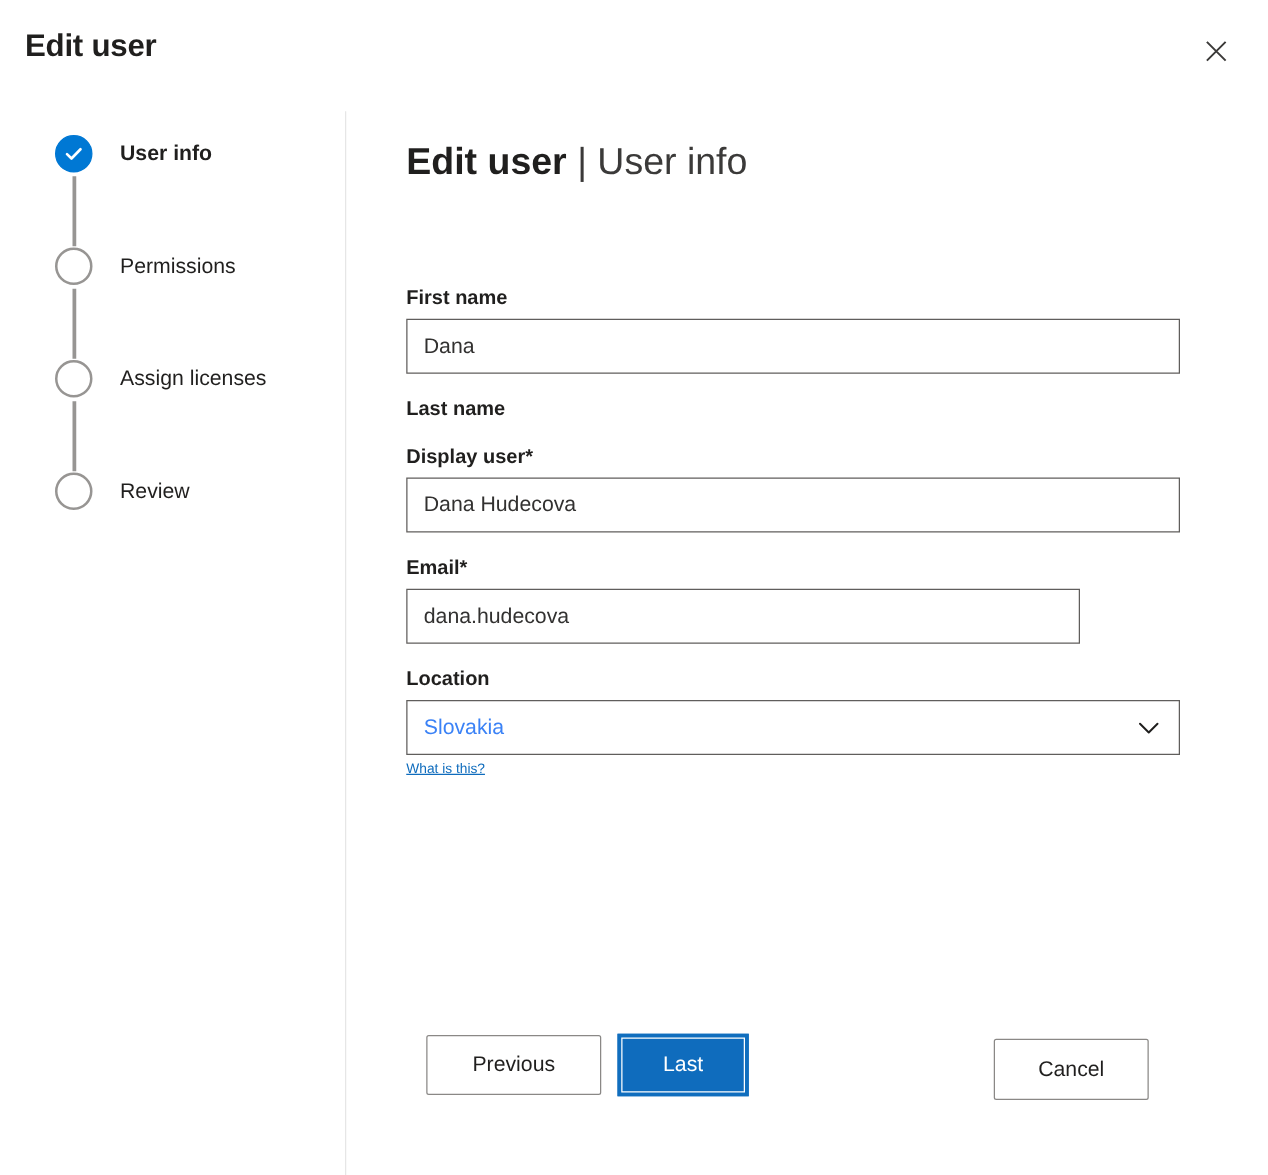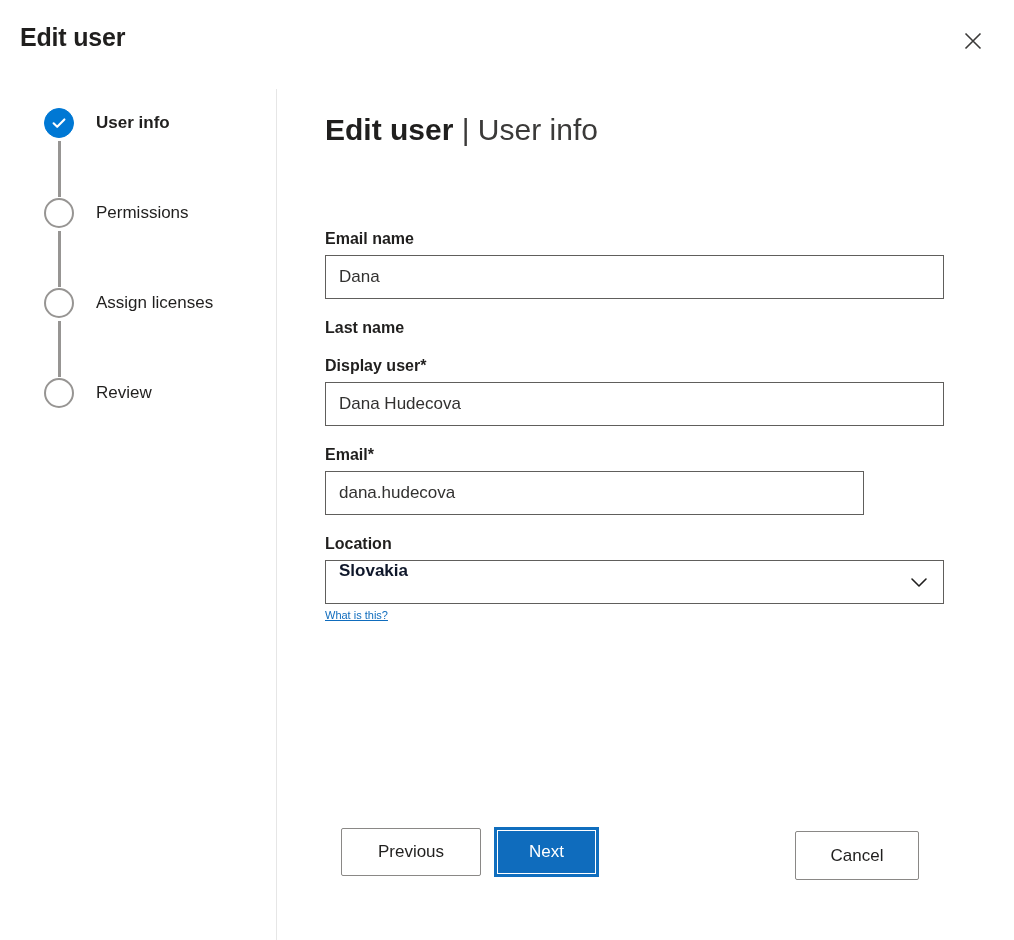--- a/index.html
+++ b/index.html
@@ -192,25 +192,25 @@
     width: 619px;
     height: 44px;
   }
   .select-box {
     box-sizing: border-box;
     width: 619px;
     height: 44px;
     border: 1px solid #605e5c;
     background: #ffffff;
     display: flex;
+    align-items: center;
     padding: 0 13px;
     font-size: 17px;
-    color: #0f172a;
+    color: #3b82f6;
     cursor: pointer;
-    font-weight: bold;
   }
   .select-chevron {
     position: absolute;
     right: 14px;
     top: 0;
     height: 44px;
     display: flex;
     align-items: center;
     pointer-events: none;
   }
@@ -341,21 +341,21 @@
 
   <div class="page-heading">
     <span class="strong">Edit user</span>
     <span class="light">|</span>
     <span class="light">User info</span>
   </div>
 
   <div class="form">
 
     <div class="field">
-      <label class="field-label">Email name</label>
+      <label class="field-label">First name</label>
       <input class="text-input" type="text" value="Dana" style="">
     </div>
 
     <div class="field">
       <label class="field-label">Last name</label>
     </div>
 
     <div class="field">
       <label class="field-label"><span>Display user</span><span class="req">*</span></label>
       <input class="text-input" type="text" value="Dana Hudecova" style="">
@@ -383,20 +383,20 @@
       <a class="help-link">What is this?</a>
     </div>
 
   </div>
 
   <div class="actions">
     <button class="btn btn-secondary btn-previous">Previous</button>
 
     <button class="btn btn-next">
       <span class="focus-ring">
-        <span>Next</span>
+        <span>Last</span>
       </span>
     </button>
 
     <button class="btn btn-secondary btn-cancel">Cancel</button>
   </div>
 
 </div>
 
 </body></html>

